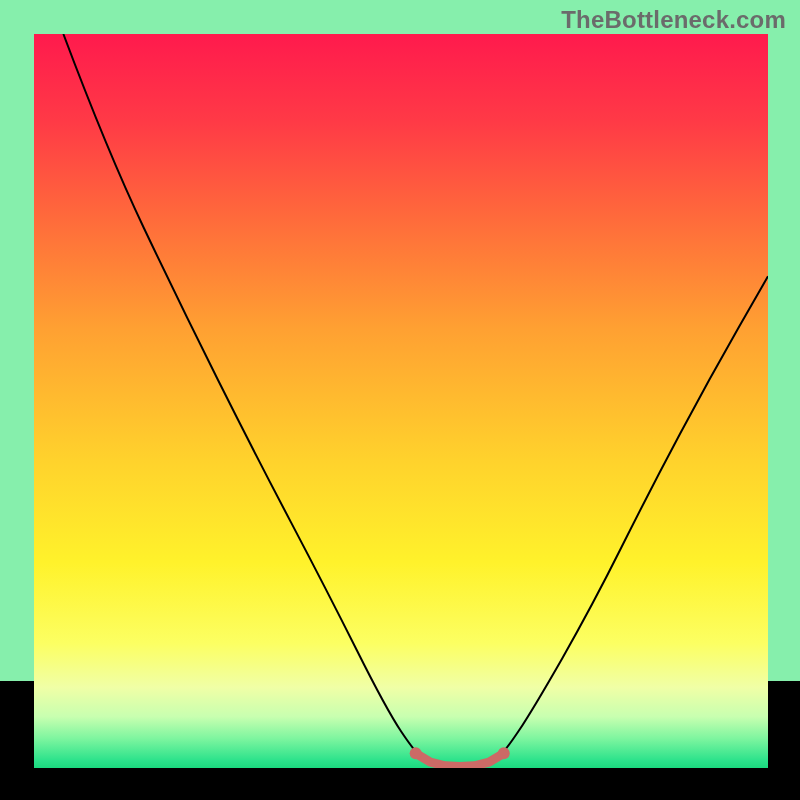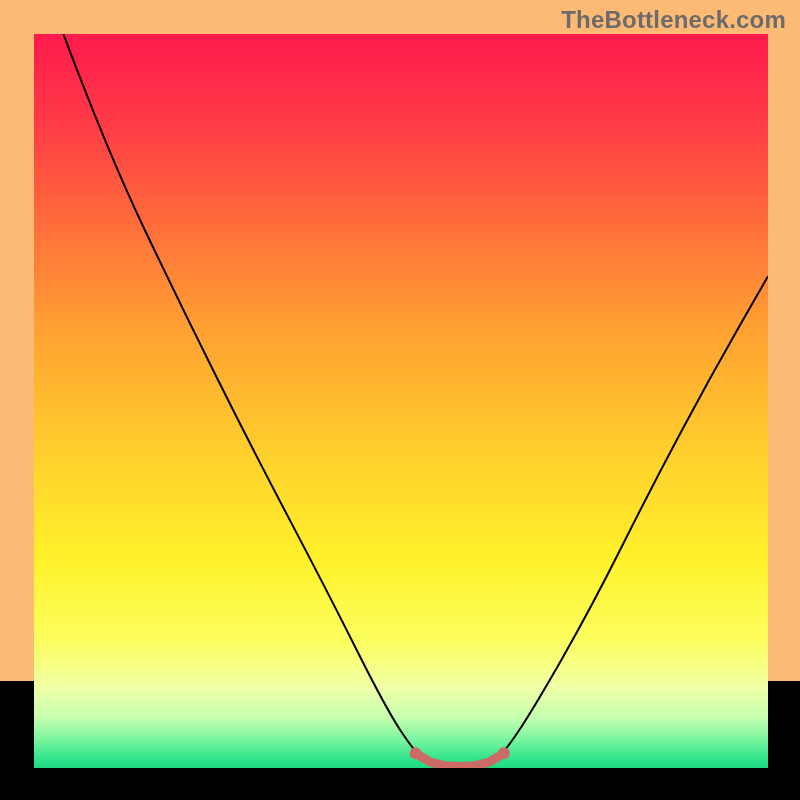--- a/index.html
+++ b/index.html
@@ -9,21 +9,21 @@
     height: 800px;
     background: #000;
     overflow: hidden;
   }
   .frame {
     position: absolute;
     left: 0;
     top: 0;
     width: 800px;
     height: 681px;
-    background: #fdba74;
+    background: #86efac;
   }
   .plot-area {
     position: absolute;
     left: 34px;
     top: 34px;
     width: 734px;
     height: 734px;
     background: linear-gradient(
       to bottom,
       #ff1a4d 0%,

